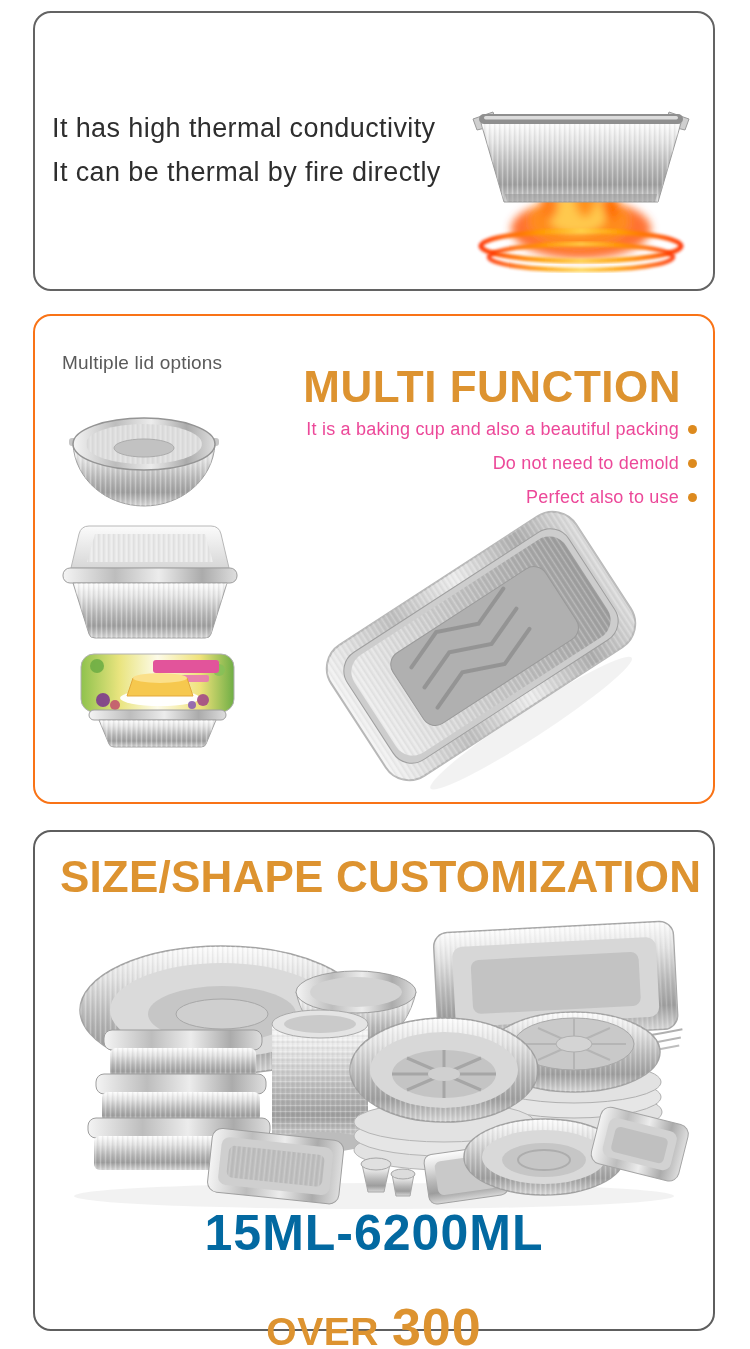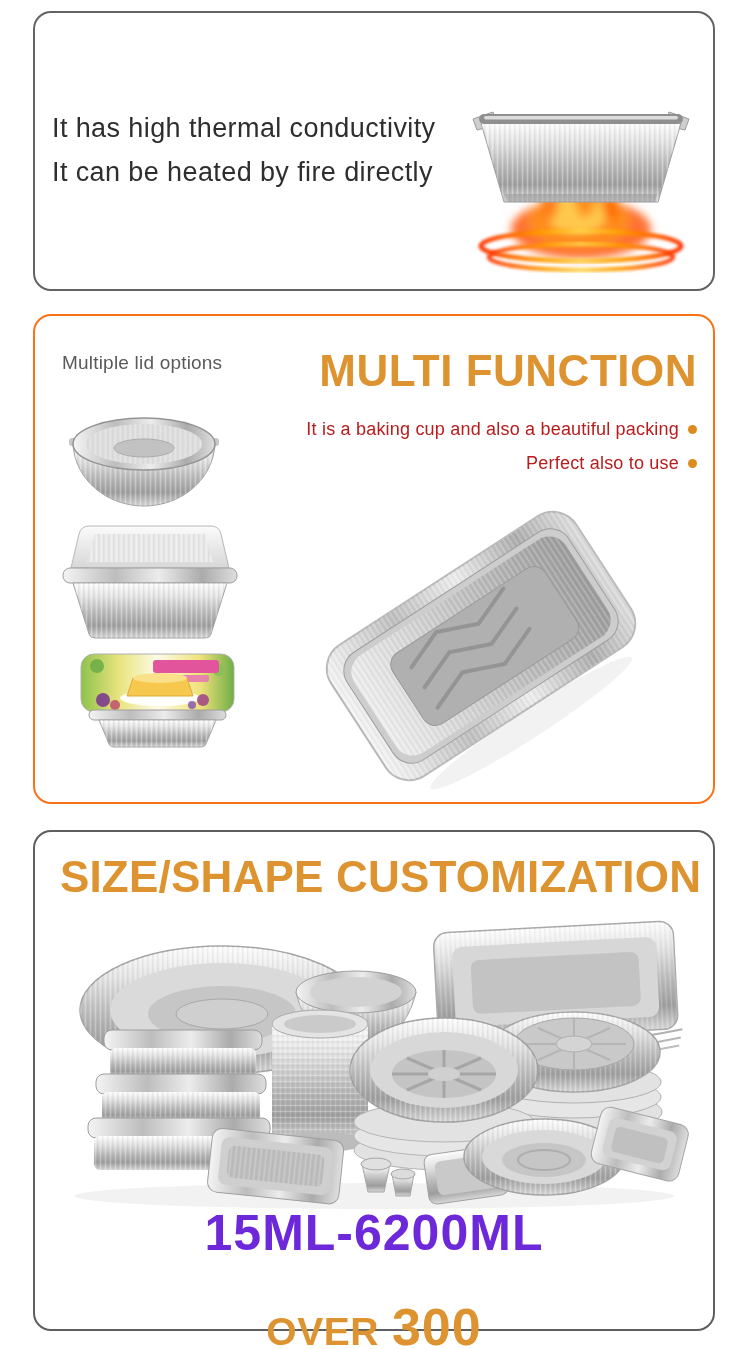--- a/index.html
+++ b/index.html
@@ -28,42 +28,42 @@
     font-size:19px;color:#5a5a5a;letter-spacing:.2px;
   }
   .mf-title{
     position:absolute;right:16px;top:30px;
     font-size:44px;font-weight:bold;color:#DD9330;letter-spacing:.5px;
     white-space:nowrap;
   }
   .bullets{position:absolute;right:16px;top:103px;text-align:right;}
   .bullet-row{
     display:flex;justify-content:flex-end;align-items:center;
-    margin-bottom:13px;font-size:18px;color:#b91c1c;letter-spacing:.2px;
+    margin-bottom:13px;font-size:18px;color:#ec4899;letter-spacing:.2px;
     white-space:nowrap;
   }
   .bullet-dot{
     width:9px;height:9px;border-radius:50%;background:#DD8A1E;
     display:inline-block;margin-left:9px;flex:0 0 auto;
   }
   .img-bowl{position:absolute;left:34px;top:86px;width:150px;height:112px;}
   .img-clear-lid{position:absolute;left:20px;top:200px;width:190px;height:128px;}
   .img-printed{position:absolute;left:40px;top:332px;width:165px;height:102px;}
   .img-loaf{position:absolute;left:266px;top:182px;width:360px;height:296px;}
 
   .custom-title{
     position:absolute;left:0;right:0;top:20px;text-align:center;
     font-size:44px;font-weight:bold;color:#DD9330;letter-spacing:.2px;
     white-space:nowrap;
     padding-left:13px;
   }
   .img-group{position:absolute;left:9px;top:80px;width:660px;height:300px;}
   .capacity{
     position:absolute;left:0;right:0;top:372px;text-align:center;
-    font-size:50px;font-weight:bold;color:#6d28d9;letter-spacing:1px;
+    font-size:50px;font-weight:bold;color:#0369a1;letter-spacing:1px;
   }
   .sizes-line{
     position:absolute;left:0;right:0;top:438px;
     display:flex;justify-content:center;align-items:baseline;gap:13px;
     color:#DD9330;font-weight:bold;
   }
   .sizes-line .small{font-size:39px;letter-spacing:.5px;margin-top:40px;}
   .sizes-line .big{font-size:52px;letter-spacing:1px;}
   svg{display:block;}
 </style>
@@ -122,21 +122,21 @@
       </filter>
     <filter id="fireBlur">
         <feGaussianBlur stdDeviation="4"></feGaussianBlur>
       </filter>
   </defs>
 </svg>
 
 <section class="card" id="card-thermal">
   <div class="thermal-text">
     <div>It has high thermal conductivity</div>
-    <div>It can be heated by fire directly</div>
+    <div>It can be thermal by fire directly</div>
   </div>
   <div class="fire-img" role="img" aria-label="foil-container-heated-over-fire">
     <svg viewBox="0 0 240 168" width="240" height="168">
 
       <g filter="url(#fireBlur)">
         <ellipse cx="120" cy="124" rx="70" ry="30" fill="#ff4f00" opacity=".8"></ellipse>
         <ellipse cx="118" cy="116" rx="50" ry="26" fill="#ff8c1a"></ellipse>
         <ellipse cx="116" cy="110" rx="30" ry="18" fill="#ffc94d"></ellipse>
         <ellipse cx="88" cy="100" rx="9" ry="15" fill="#ff7a1a" opacity=".9"></ellipse>
         <ellipse cx="124" cy="95" rx="10" ry="17" fill="#ff8c1a" opacity=".9"></ellipse>
@@ -154,25 +154,29 @@
         <path d="M44,89 L196,89 L194,97 L46,97 Z" fill="#8c8c8c" opacity=".45"></path>
         <rect x="18" y="9" width="204" height="10" rx="5" fill="#8f8f8f"></rect>
         <rect x="23" y="11" width="194" height="3.5" rx="1.7" fill="#dcdcdc"></rect>
       </g>
     </svg>
   </div>
 </section>
 
 <section class="card" id="card-multi">
   <div class="side-label">Multiple lid options</div>
-  <h2 class="mf-title" style="margin:0">MULTI FUNCTION</h2>
+  <h2 class="mf-title" style="margin:16px">MULTI FUNCTION</h2>
 
   <div class="bullets">
     <div class="bullet-row">
       <span>It is a baking cup and also a beautiful packing</span>
+      <span class="bullet-dot"></span>
+    </div>
+    <div class="bullet-row">
+      <span>Do not need to demold</span>
       <span class="bullet-dot"></span>
     </div>
     <div class="bullet-row">
       <span>Perfect also to use</span>
       <span class="bullet-dot"></span>
     </div>
   </div>
 
   <div class="img-bowl" role="img" aria-label="round-foil-bowl">
     <svg viewBox="0 0 150 112" width="150" height="112">

